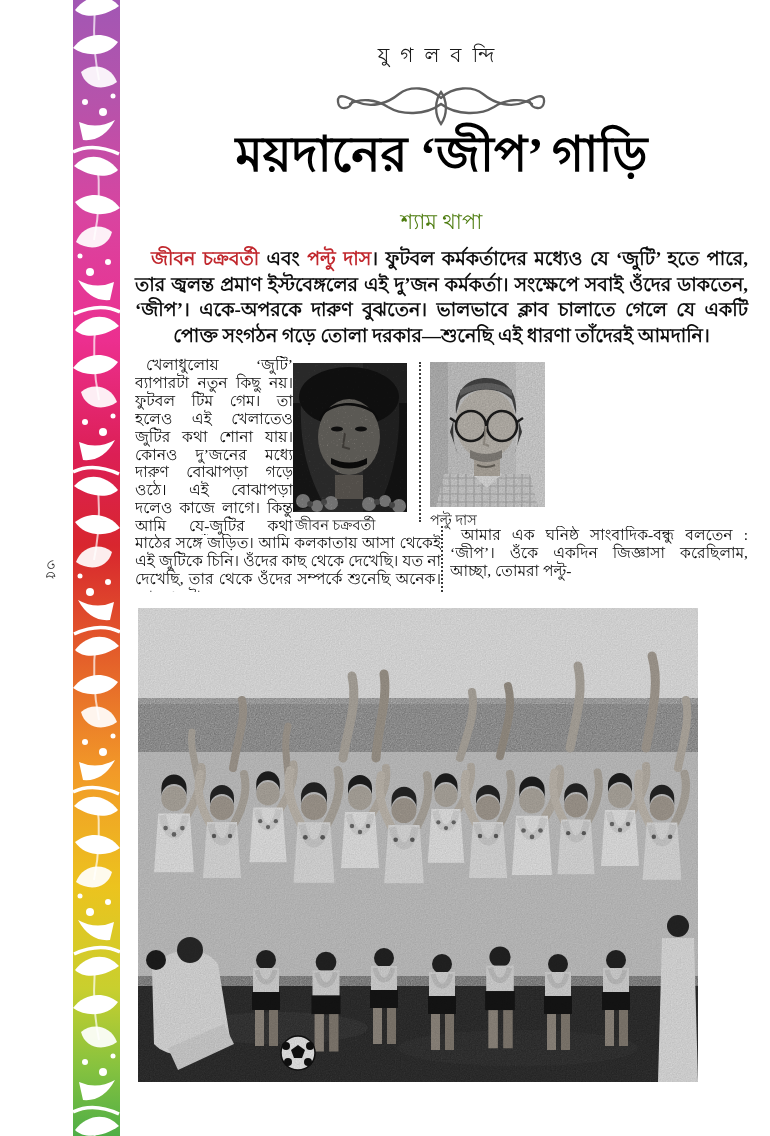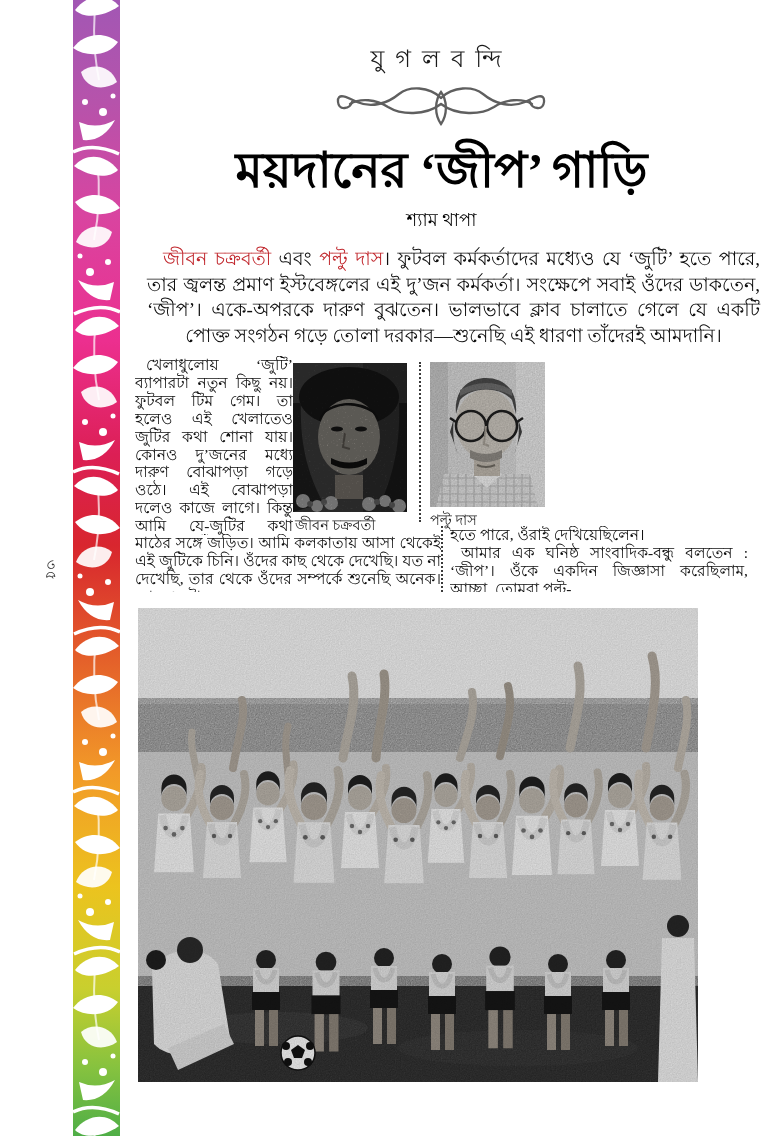--- a/index.html
+++ b/index.html
@@ -17,35 +17,35 @@
   }
   .border-strip svg{position:absolute;left:0;top:0;}
   .folio{
     position:absolute;left:40px;top:558px;font-size:15px;color:#333;
     transform:rotate(90deg);transform-origin:center;letter-spacing:1px;
   }
   
   .content{position:absolute;left:135px;top:0;width:613px;}
   .section-head{
     position:absolute;left:0;top:40px;width:613px;text-align:center;
-    font-size:24px;letter-spacing:11px;color:#1a1a1a;
+    font-size:20px;letter-spacing:11px;color:#1a1a1a;
   }
   .flourish{position:absolute;left:196px;top:82px;}
   .main-title{
     position:absolute;left:0;top:124px;width:613px;text-align:center;
-    font-size:49px;font-weight:bold;color:#000;line-height:62px;margin-top:16px;
+    font-size:49px;font-weight:bold;color:#000;line-height:62px;
   }
   .author{
     position:absolute;left:0;top:206px;width:613px;text-align:center;
-    font-size:18px;color:#000000;
+    font-size:21px;color:#4d7c0f;
   }
   
   .intro{
-    position:absolute;left:12px;top:246px;width:613px;
-    font-size:19px;line-height:25.6px;font-weight:400;
+    position:absolute;left:0;top:246px;width:613px;
+    font-size:19px;line-height:25.6px;font-weight:700;
     text-align:justify;text-align-last:center;text-indent:16px;color:#0d0d0d;
   }
   .intro .red{color:#c1272d;}
   
   .colp{font-size:15.5px;line-height:17.9px;text-align:justify;color:#0d0d0d;margin:0;}
   .col-left-narrow{position:absolute;left:0;top:356px;width:158px;height:179px;overflow:hidden;}
   .col-right-narrow{position:absolute;left:422px;top:356px;width:191px;height:180px;overflow:hidden;}
   .col-left-wide{position:absolute;left:0;top:534px;width:306px;height:58px;overflow:hidden;}
   .col-right-wide{position:absolute;left:315px;top:526px;width:298px;height:66px;overflow:hidden;}
   .indent{text-indent:11px;}
@@ -199,21 +199,20 @@
     <div class="caption caption-left">জীবন চক্রবর্তী</div>
     <div class="caption caption-right">পল্টু দাস</div>
 
     <div class="dot-div dot-div-photos"></div>
     <div class="dot-div dot-div-wide"></div>
 
     <div class="col-left-wide">
       <p class="colp">মাঠের সঙ্গে জড়িত। আমি কলকাতায় আসা থেকেই এই জুটিকে চিনি। ওঁদের কাছ থেকে দেখেছি। যত না দেখেছি, তার থেকে ওঁদের সম্পর্কে শুনেছি অনেক। আর একটা</p>
     </div>
     <div class="col-right-wide">
-      <p class="colp">হতে পারে, ওঁরাই দেখিয়েছিলেন।</p>
       <p class="colp indent">আমার এক ঘনিষ্ঠ সাংবাদিক-বন্ধু বলতেন : ‘জীপ’। ওঁকে একদিন জিজ্ঞাসা করেছিলাম, আচ্ছা, তোমরা পল্টু-</p>
     </div>
 
     <div class="group-photo">
       <svg width="560" height="474" viewBox="0 0 560 474">
         <defs>
           <filter id="grainG">
               <feTurbulence type="fractalNoise" baseFrequency="0.8" numOctaves="2" stitchTiles="stitch"></feTurbulence>
               <feColorMatrix type="matrix" values="0 0 0 0 0  0 0 0 0 0  0 0 0 0 0  0.5 0.5 0.5 0 0"></feColorMatrix>
             </filter>

